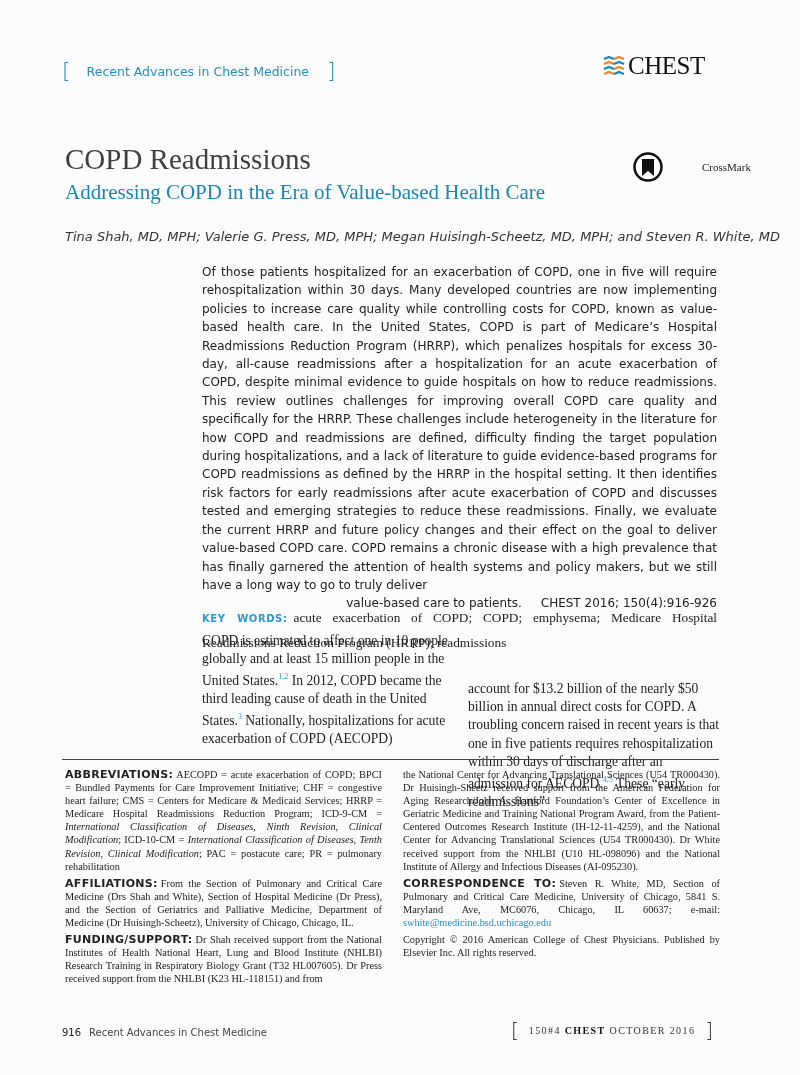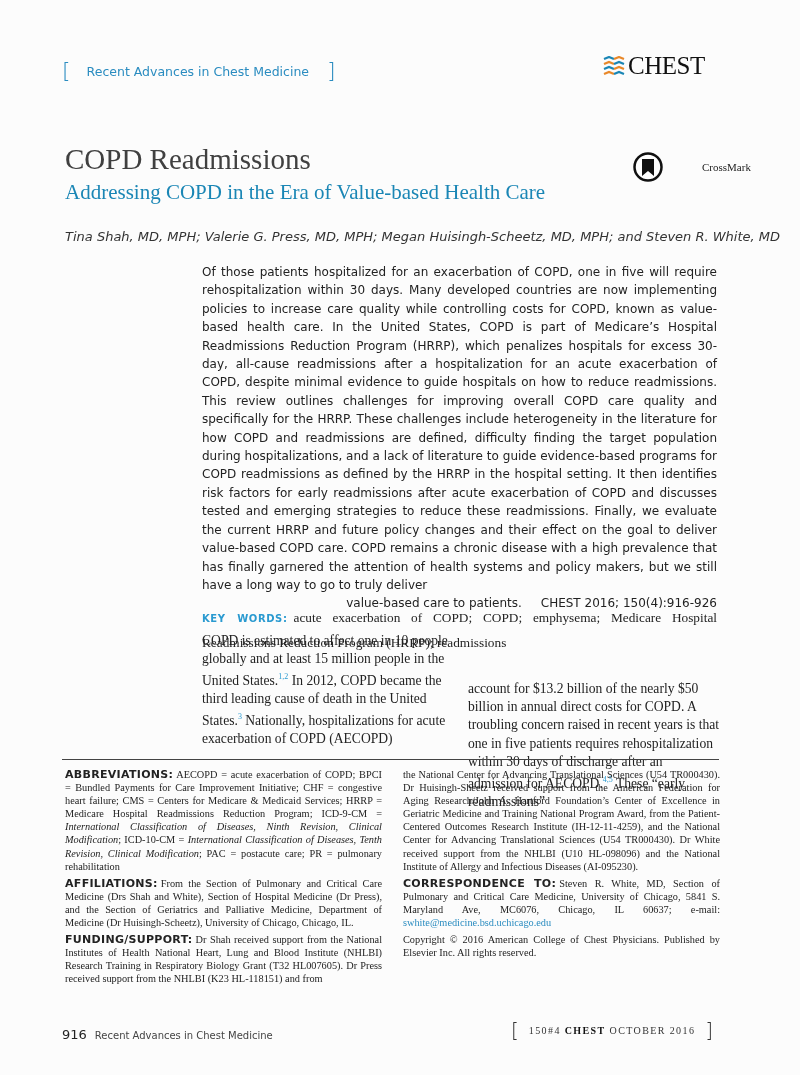--- a/index.html
+++ b/index.html
@@ -40,21 +40,21 @@
   .rule { left: 62px; top: 759px; width: 657px; height: 1px; background: #444; }
 
   .foot-col { top: 768px; width: 317px; font-size: 10.3px; line-height: 13.1px; text-align: justify; color: #222; }
   .foot-col.left { left: 65px; }
   .foot-col.right { left: 403px; }
   .foot-col p { margin: 0 0 4px 0; }
   .fl { font-family: "DejaVu Sans", sans-serif; font-weight: bold; font-size: 11px; letter-spacing: 0.3px; color: #222; margin-right: 3px; margin-top: 46px; }
   .link { color: #2a8cc0; }
 
   .page-foot-left { left: 62px; top: 1027px; display: flex; align-items: baseline; }
-  .page-num { font-family: "DejaVu Sans", sans-serif; font-size: 13px; color: #222; margin-right: 8px; }
+  .page-num { font-family: "DejaVu Sans", sans-serif; font-size: 10px; color: #222; margin-right: 8px; }
   .running { font-family: "DejaVu Sans", sans-serif; font-size: 10px; color: #444; }
 
   .page-foot-right { left: 511px; top: 1020px; display: flex; align-items: center; }
   .page-foot-right .br { font-family: "DejaVu Sans", sans-serif; font-size: 20px; font-weight: 200; color: #333; line-height: 1; }
   .page-foot-right .inner { font-family: Liberation Serif, serif; font-size: 10px; letter-spacing: 1.4px; color: #333; margin: 0 10px; }
   .page-foot-right .inner b { font-weight: bold; color: #111; }
 </style>
 </head>
 <body>
 

